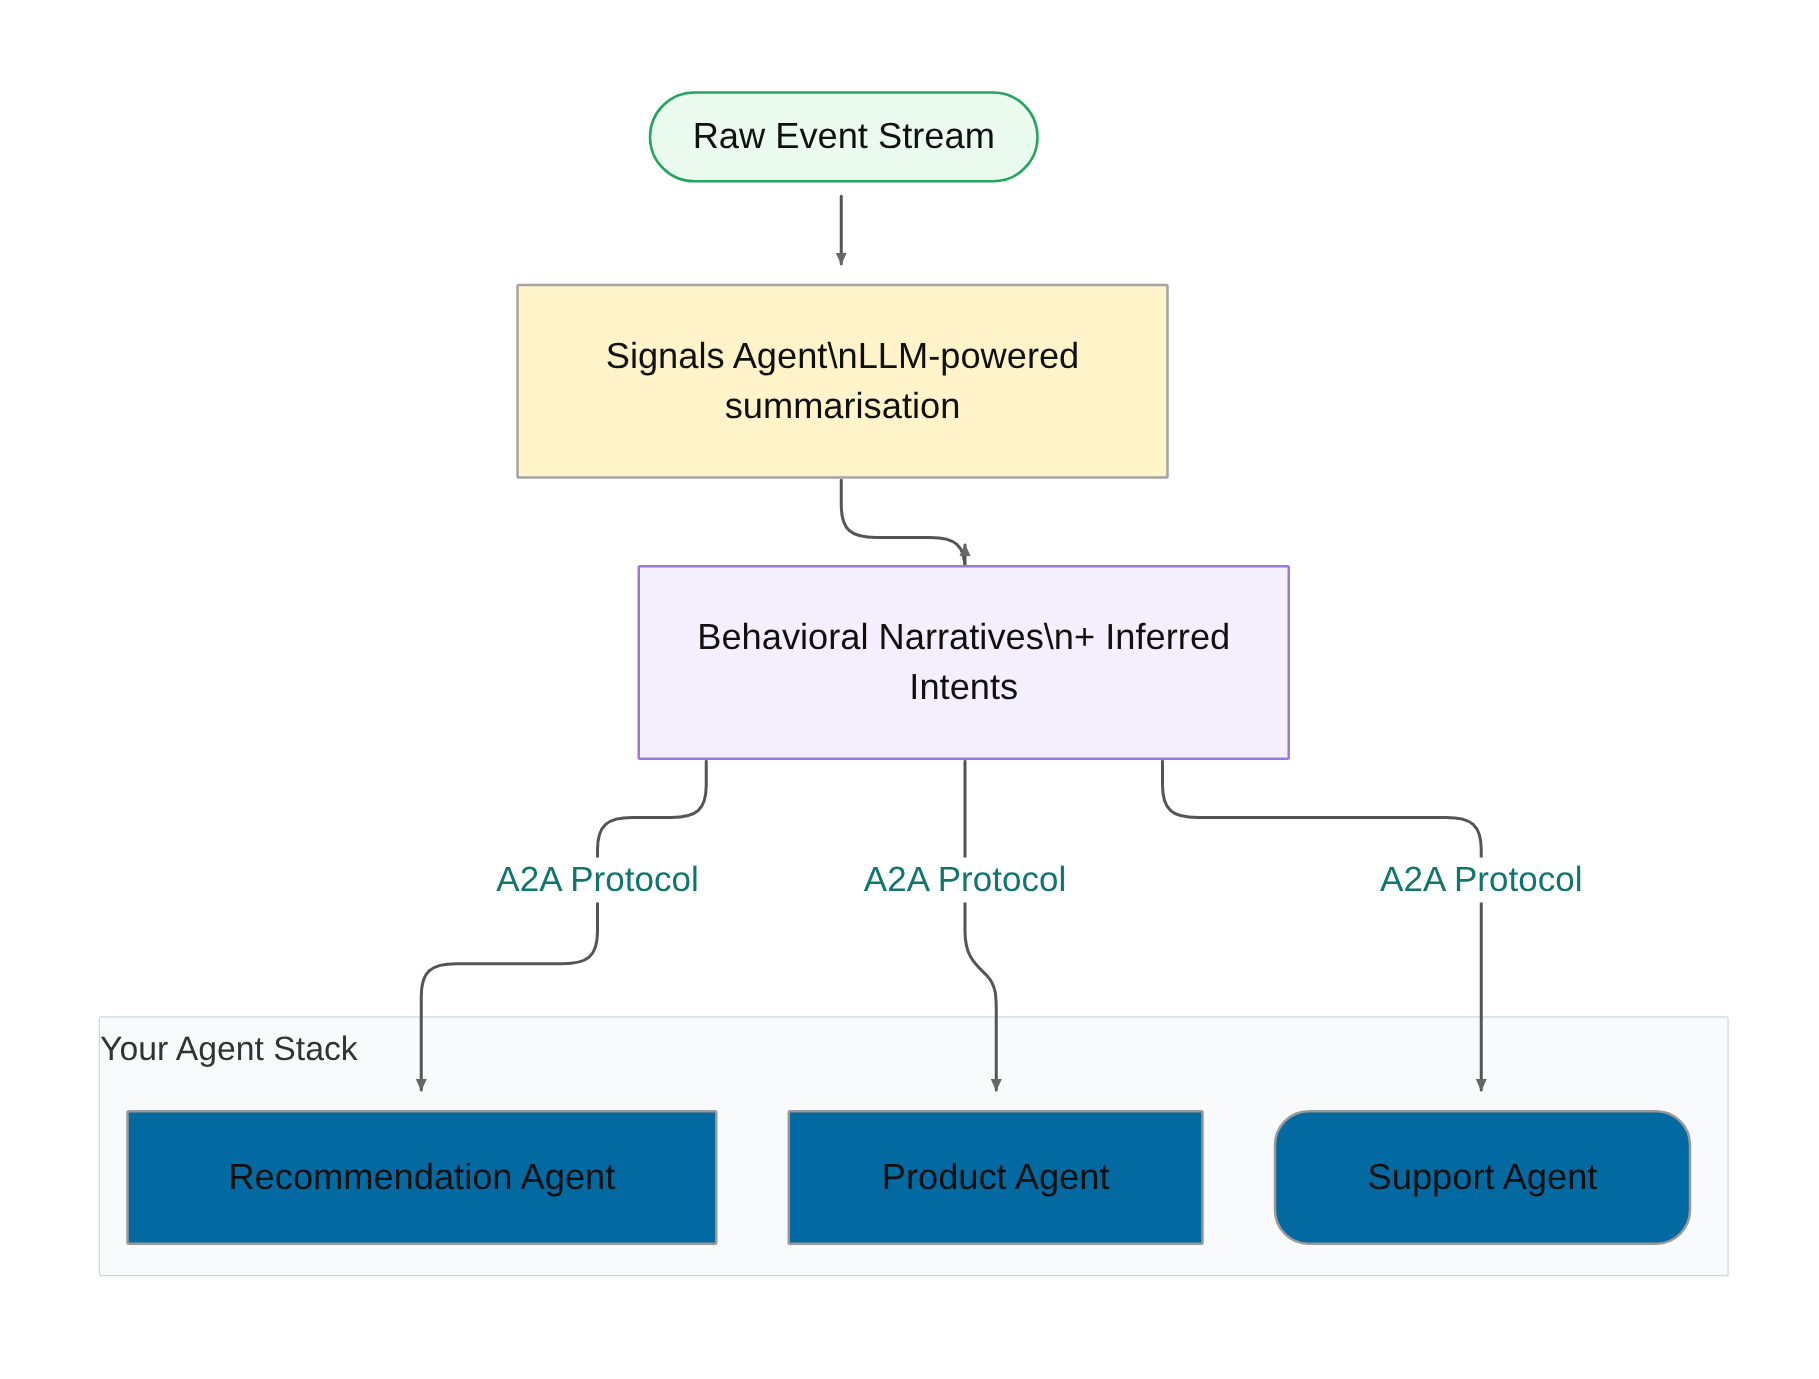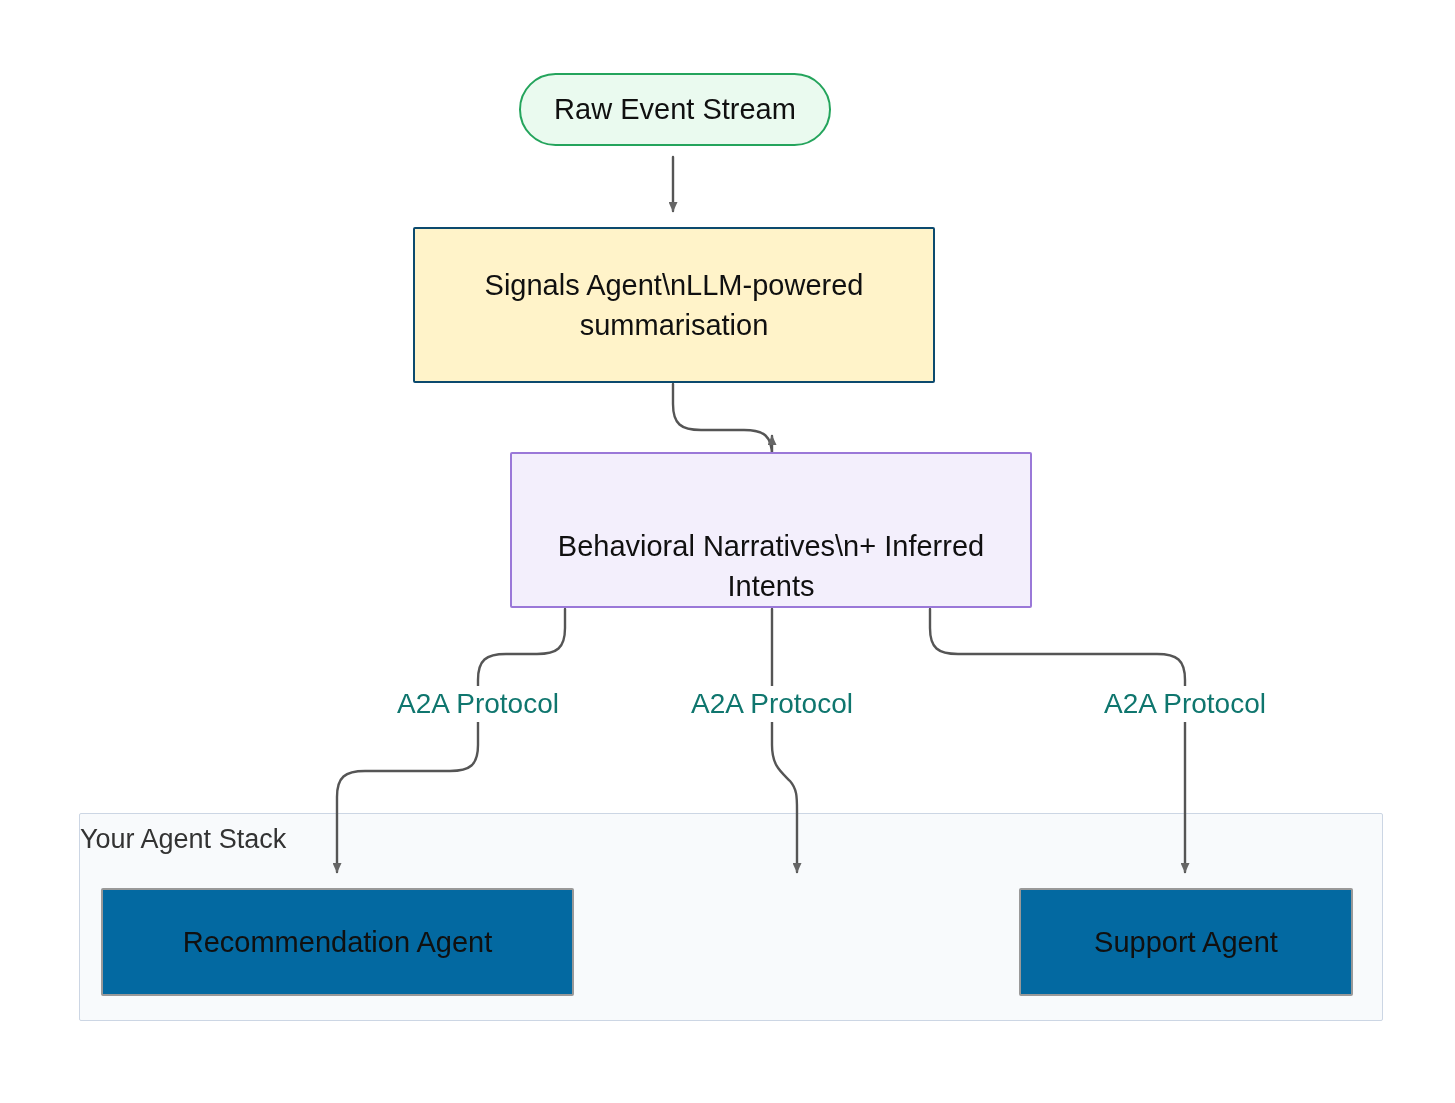--- a/index.html
+++ b/index.html
@@ -54,36 +54,35 @@
     font-size: 29px;
   }
 
   
   #node-signals-agent {
     left: 413px;
     top: 227px;
     width: 522px;
     height: 156px;
     background: #fff3c9;
-    border: 2px solid #0c4a6e;
+    border: 2px solid #a3a3a3;
     border-radius: 2px;
     font-size: 29px;
   }
 
   
   #node-behavioral-narratives {
     left: 510px;
     top: 452px;
     width: 522px;
     height: 156px;
     background: #f3effc;
     border: 2px solid #9a78d8;
     border-radius: 2px;
     font-size: 29px;
-    align-items: flex-end;
   }
 
   
   #subgraph-your-agent-stack {
     position: absolute;
     left: 79px;
     top: 813px;
     width: 1304px;
     height: 208px;
     box-sizing: border-box;
@@ -105,21 +104,21 @@
   .agent-node {
     background: #0369a1;
     border: 2px solid #999999;
     border-radius: 2px;
     font-size: 29px;
     top: 888px;
     height: 108px;
   }
   #node-recommendation-agent { left: 101px;  width: 473px; }
   #node-product-agent        { left: 630px;  width: 333px; }
-  #node-support-agent        { left: 1019px; width: 334px; }
+  #node-support-agent        { left: 1019px; width: 334px; border-radius: 28px; }
 
   
   .edge-label {
     position: absolute;
     font-size: 28px;
     color: #0f766e;
     background: #ffffff;
     padding: 2px 6px;
     white-space: nowrap;
     transform: translateX(-50%);
@@ -189,18 +188,21 @@
   </div>
 
   <div class="node" id="node-behavioral-narratives">
     <span class="node-label">Behavioral Narratives\n+ Inferred Intents</span>
   </div>
 
   <div class="node agent-node" id="node-recommendation-agent">
     <span class="node-label">Recommendation Agent</span>
   </div>
 
+  <div class="node agent-node" id="node-product-agent">
+    <span class="node-label">Product Agent</span>
+  </div>
 
   <div class="node agent-node" id="node-support-agent">
     <span class="node-label">Support Agent</span>
   </div>
 
 </div>
 
 </body></html>

